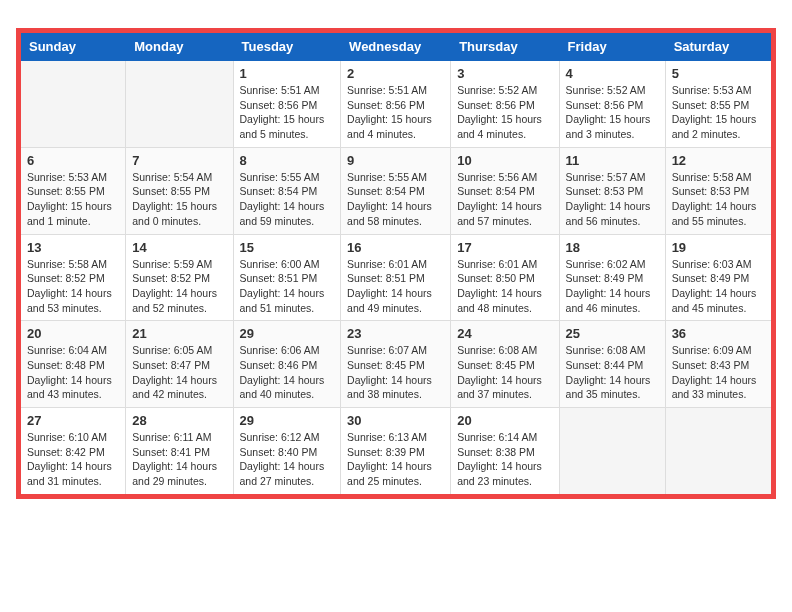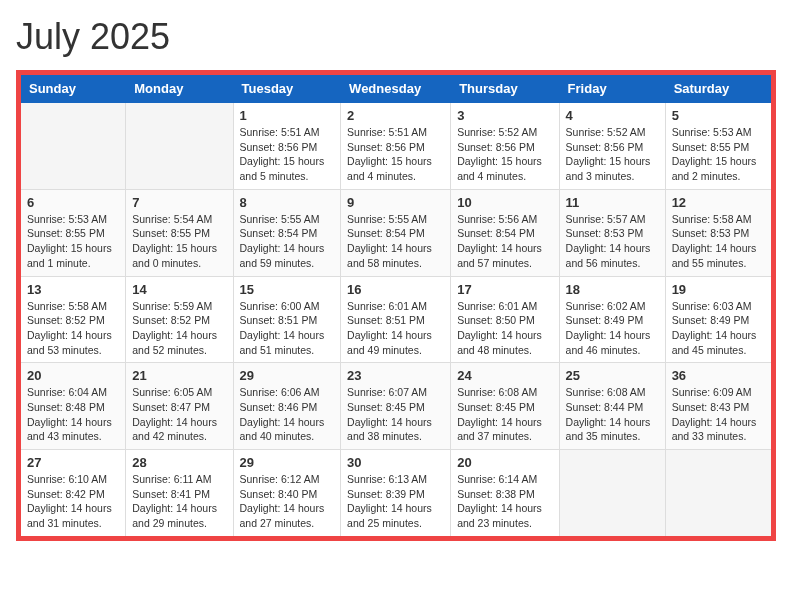--- a/index.html
+++ b/index.html
@@ -76,21 +76,20 @@
     }
     .calendar tr td.empty {
       background: #f5f5f5;
     }
   </style>
 </head>
 <body>
 
 <div class="header">
   <div class="title-block">
-    <div class="month-year">July 2025</div>
   </div>
 </div>
 
 <table class="calendar">
   <thead>
     <tr>
       <th>Sunday</th>
       <th>Monday</th>
       <th>Tuesday</th>
       <th>Wednesday</th>

